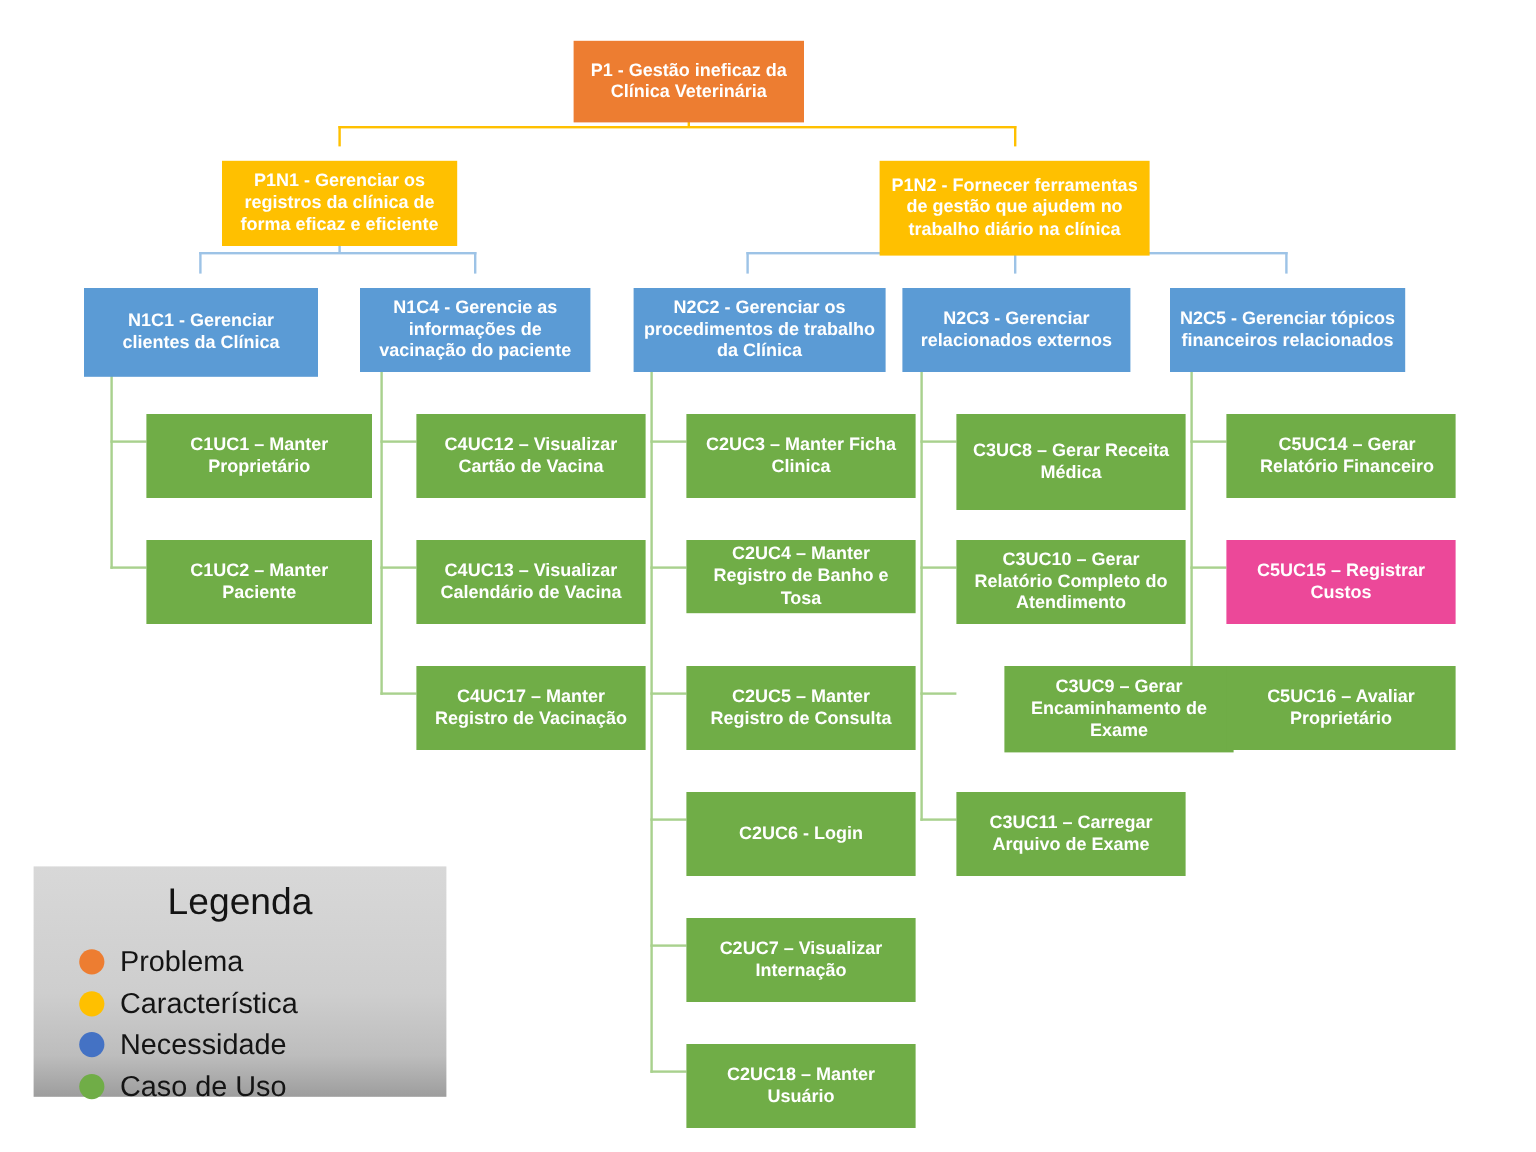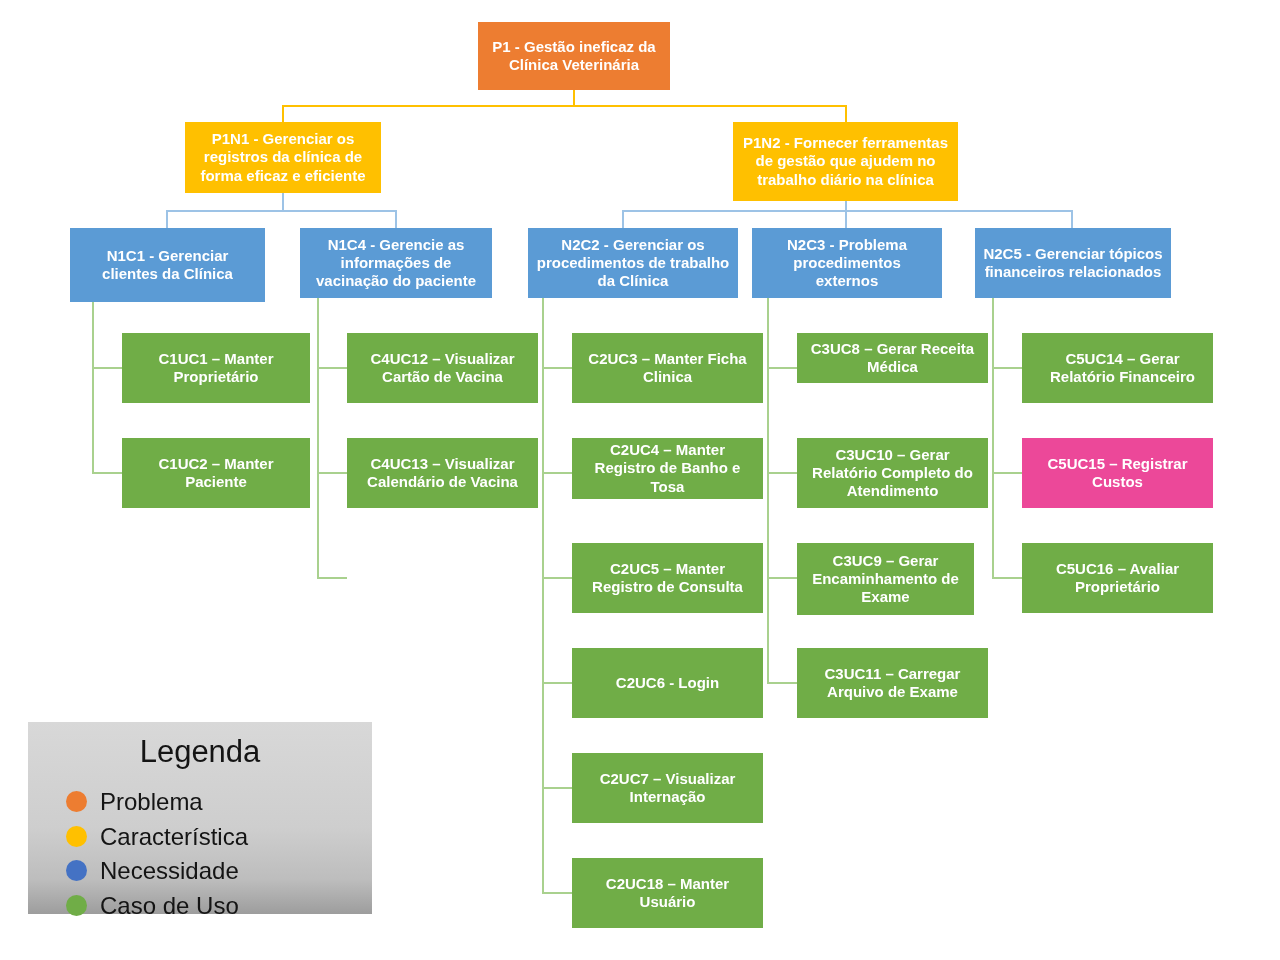--- a/index.html
+++ b/index.html
@@ -2,21 +2,21 @@
 <html><head>
 <meta charset="utf-8">
 <style>
   html,body { margin:0; padding:0; background:#ffffff; font-family:"Liberation Sans", sans-serif; }
   .canvas { position:relative; width:1280px; height:960px; background:#ffffff; overflow:hidden; }
 
   .node {
     position:absolute; box-sizing:border-box;
     display:flex; align-items:center; justify-content:center;
     text-align:center; color:#ffffff; font-weight:700;
-    font-size:15px; line-height:1.22; padding:3px 8px;
+    font-size:15px; line-height:1.22; padding:3px 8px;margin-top:12px;
   }
   .conn { position:absolute; }
 
   .legend-box {
     position:absolute; left:28px; top:722px; width:344px; height:192px;
     background:linear-gradient(to bottom, #d8d8d8 0%, #cecece 55%, #bdbdbd 82%, #9d9d9d 100%);
   }
   .legend-title { text-align:center; font-size:31px; color:#141414; margin-top:12px; font-weight:400; }
   .legend-items { margin-top:18px; padding-left:38px; display:flex; flex-direction:column; gap:7px;justify-content:flex-end; }
   .legend-item { display:flex; align-items:center; font-size:24px; color:#141414; line-height:1.15; }
@@ -70,39 +70,40 @@
   <div class="conn" style="left: 992px; top: 577px; width: 30px; height: 2px; background: rgb(169, 209, 142);"></div>
 
   <div class="node" style="left: 478px; top: 22px; width: 192px; height: 68px; background: rgb(237, 125, 49);">P1 - Gestão ineficaz da Clínica Veterinária</div>
 
   <div class="node" style="left: 185px; top: 122px; width: 196px; height: 71px; background: rgb(255, 192, 0);">P1N1 - Gerenciar os registros da clínica de forma eficaz e eficiente</div>
   <div class="node" style="left: 733px; top: 122px; width: 225px; height: 79px; background: rgb(255, 192, 0);">P1N2 - Fornecer ferramentas de gestão que ajudem no trabalho diário na clínica</div>
 
   <div class="node" style="left: 70px; top: 228px; width: 195px; height: 74px; background: rgb(91, 155, 213);">N1C1 - Gerenciar clientes da Clínica</div>
   <div class="node" style="left: 300px; top: 228px; width: 192px; height: 70px; background: rgb(91, 155, 213);">N1C4 - Gerencie as informações de vacinação do paciente</div>
   <div class="node" style="left: 528px; top: 228px; width: 210px; height: 70px; background: rgb(91, 155, 213);">N2C2 - Gerenciar os procedimentos de trabalho da Clínica</div>
-  <div class="node" style="left: 752px; top: 228px; width: 190px; height: 70px; background: rgb(91, 155, 213);">N2C3 - Problema procedimentos externos</div>
+  <div class="node" style="left: 752px; top: 228px; width: 190px; height: 70px; background: rgb(91, 155, 213);">N2C3 - Gerenciar relacionados externos</div>
   <div class="node" style="left: 975px; top: 228px; width: 196px; height: 70px; background: rgb(91, 155, 213);">N2C5 - Gerenciar tópicos financeiros relacionados</div>
 
   <div class="node" style="left: 122px; top: 333px; width: 188px; height: 70px; background: rgb(112, 173, 71);">C1UC1 – Manter Proprietário</div>
   <div class="node" style="left: 122px; top: 438px; width: 188px; height: 70px; background: rgb(112, 173, 71);">C1UC2 – Manter Paciente</div>
 
   <div class="node" style="left: 347px; top: 333px; width: 191px; height: 70px; background: rgb(112, 173, 71);">C4UC12 – Visualizar Cartão de Vacina</div>
   <div class="node" style="left: 347px; top: 438px; width: 191px; height: 70px; background: rgb(112, 173, 71);">C4UC13 – Visualizar Calendário de Vacina</div>
+  <div class="node" style="left: 347px; top: 543px; width: 191px; height: 70px; background: rgb(112, 173, 71);">C4UC17 – Manter Registro de Vacinação</div>
 
   <div class="node" style="left: 572px; top: 333px; width: 191px; height: 70px; background: rgb(112, 173, 71);">C2UC3 – Manter Ficha Clinica</div>
   <div class="node" style="left: 572px; top: 438px; width: 191px; height: 61px; background: rgb(112, 173, 71);">C2UC4 – Manter Registro de Banho e Tosa</div>
   <div class="node" style="left: 572px; top: 543px; width: 191px; height: 70px; background: rgb(112, 173, 71);">C2UC5 – Manter Registro de Consulta</div>
   <div class="node" style="left: 572px; top: 648px; width: 191px; height: 70px; background: rgb(112, 173, 71);">C2UC6 - Login</div>
   <div class="node" style="left: 572px; top: 753px; width: 191px; height: 70px; background: rgb(112, 173, 71);">C2UC7 – Visualizar Internação</div>
   <div class="node" style="left: 572px; top: 858px; width: 191px; height: 70px; background: rgb(112, 173, 71);">C2UC18 – Manter Usuário</div>
 
-  <div class="node" style="left: 797px; top: 333px; width: 191px; height: 50px; background: rgb(112, 173, 71);">C3UC8 – Gerar Receita Médica</div>
+  <div class="node" style="left: 797px; top: 333px; width: 191px; height: 80px; background: rgb(112, 173, 71);">C3UC8 – Gerar Receita Médica</div>
   <div class="node" style="left: 797px; top: 438px; width: 191px; height: 70px; background: rgb(112, 173, 71);">C3UC10 – Gerar Relatório Completo do Atendimento</div>
-  <div class="node" style="left: 797px; top: 543px; width: 177px; height: 72px; background: rgb(112, 173, 71);">C3UC9 – Gerar Encaminhamento de Exame</div>
+  <div class="node" style="left: 837px; top: 543px; width: 191px; height: 72px; background: rgb(112, 173, 71);">C3UC9 – Gerar Encaminhamento de Exame</div>
   <div class="node" style="left: 797px; top: 648px; width: 191px; height: 70px; background: rgb(112, 173, 71);">C3UC11 – Carregar Arquivo de Exame</div>
 
   <div class="node" style="left: 1022px; top: 333px; width: 191px; height: 70px; background: rgb(112, 173, 71); padding-left: 18px;">C5UC14 – Gerar Relatório Financeiro</div>
   <div class="node" style="left: 1022px; top: 438px; width: 191px; height: 70px; background: #ec4899;">C5UC15 – Registrar Custos</div>
   <div class="node" style="left: 1022px; top: 543px; width: 191px; height: 70px; background: rgb(112, 173, 71);">C5UC16 – Avaliar Proprietário</div>
 
   <div class="legend-box">
     <div class="legend-title">Legenda</div>
     <div class="legend-items">
       <div class="legend-item">

